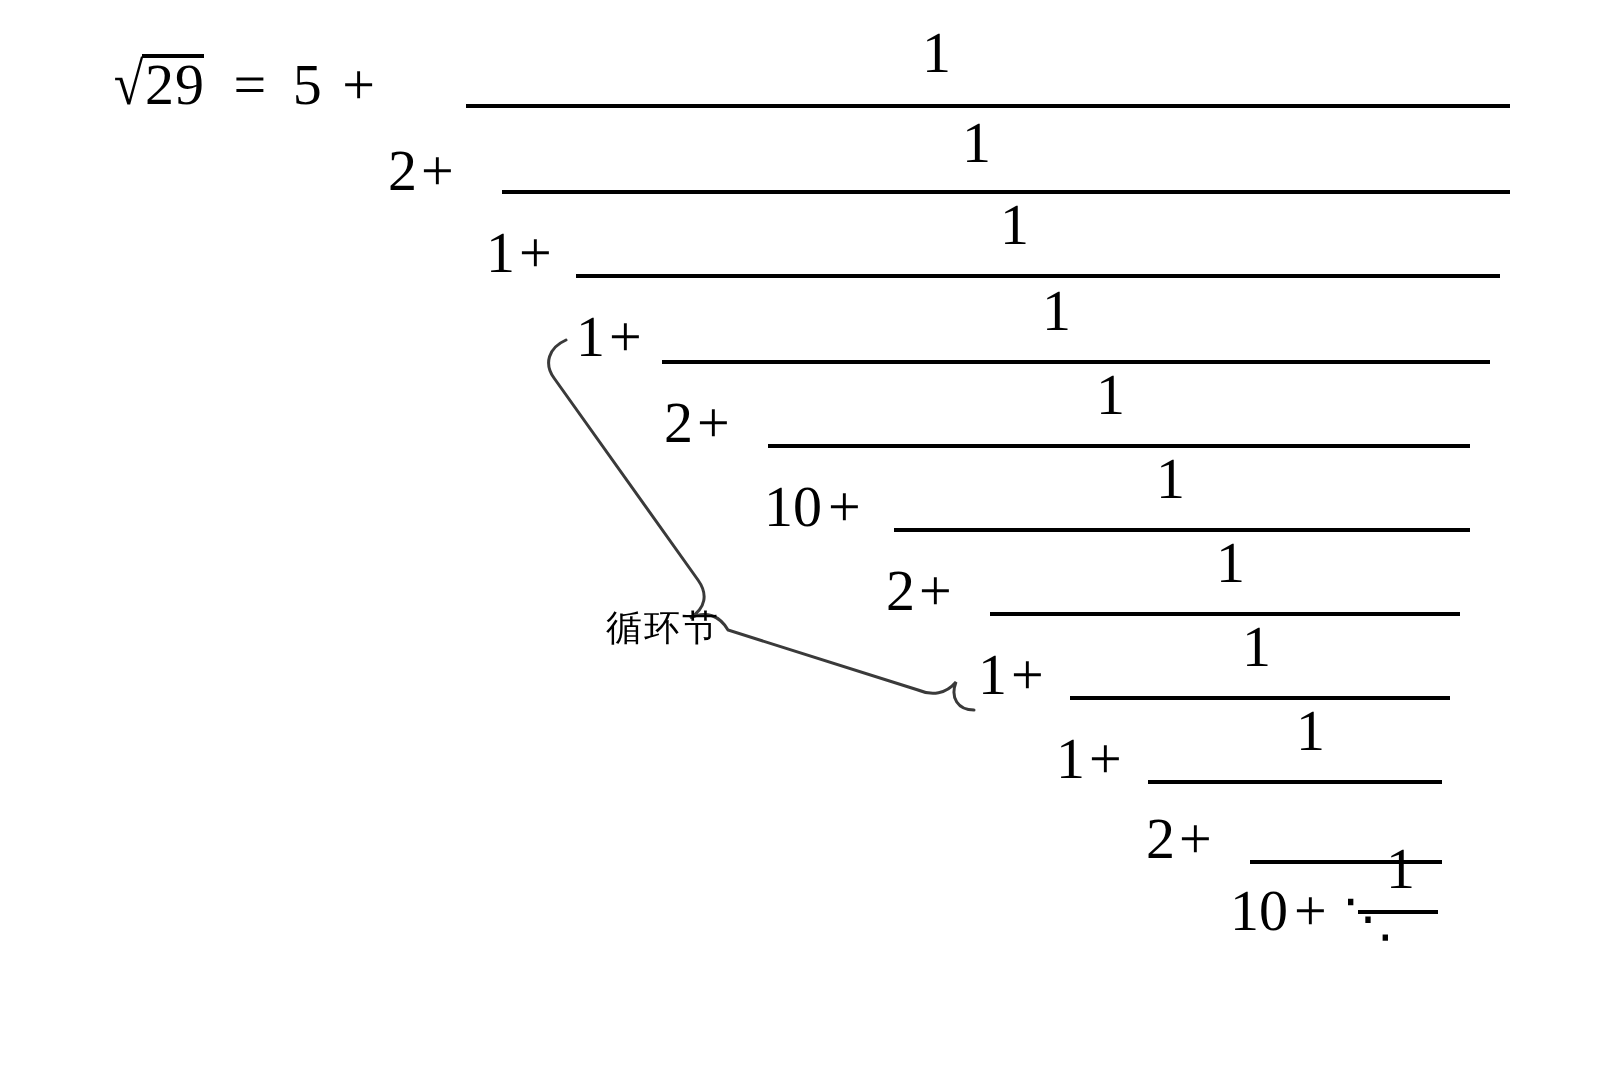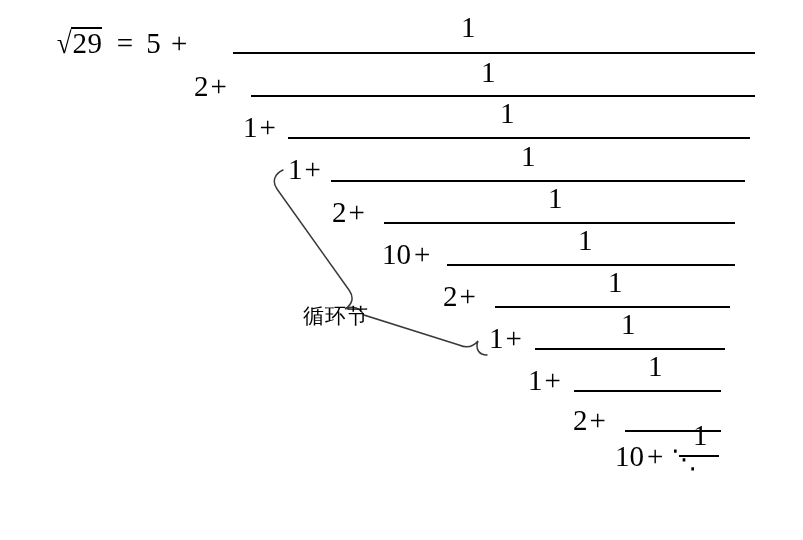--- a/index.html
+++ b/index.html
@@ -28,21 +28,21 @@
   .radnum{letter-spacing:.5px;}
   .term{position:absolute;font-size:29px;line-height:1;white-space:nowrap;}
   .bar{position:absolute;background:#000;height:1.7px;}
   .num{position:absolute;font-size:29px;line-height:1;}
 
   
   #braceWrap{position:absolute;left:0;top:0;width:803px;height:540px;pointer-events:none;}
   .cjk{font-family:"DejaVu Sans","Liberation Sans",sans-serif;}
   #periodLabel{
     position:absolute;left:303px;top:302px;
-    font-size:21px;color:#000;letter-spacing:1px;white-space:nowrap;
+    font-size:18px;color:#000;letter-spacing:1px;white-space:nowrap;
   }
 
   
   #watermark{
     position:absolute;left:588px;top:492px;
     display:flex;align-items:center;gap:7px;
     color:#c9c9c9;font-size:19px;white-space:nowrap;
   }
   #watermark .wmtext{font-family:"DejaVu Sans","Liberation Sans",sans-serif;}
   #wechatIcon{width:26px;height:22px;display:block;}

